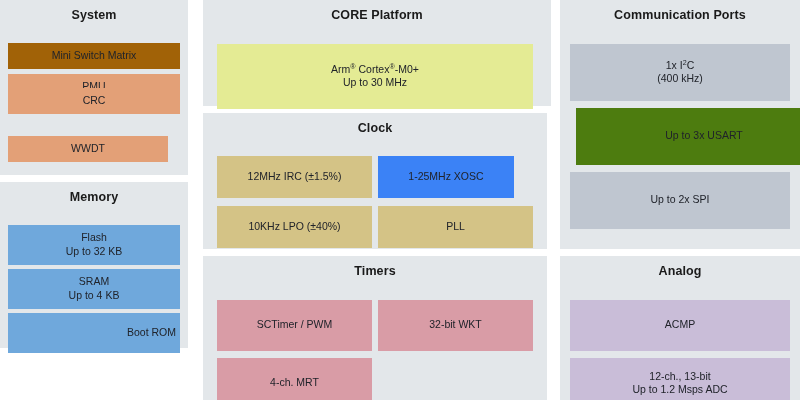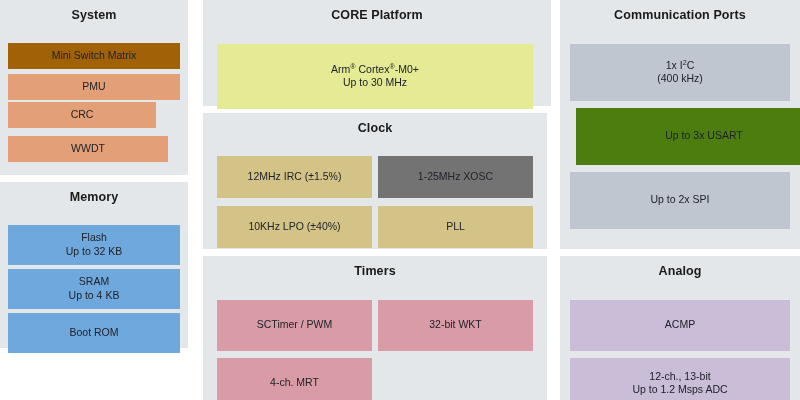--- a/index.html
+++ b/index.html
@@ -73,41 +73,41 @@
 
   <div class="panel" id="panel-system">
     <div class="panel-title">System</div>
     <div class="blocks">
       <div class="block" style="left:8px; top:21px; width:172px; height:26px; background:#a16207;">
         <span class="ln">Mini Switch Matrix</span>
       </div>
       <div class="block" style="left:8px; top:52px; width:172px; height:26px; background:#e3a077;">
         <span class="ln">PMU</span>
       </div>
-      <div class="block" style="left:8px; top:80px; width:148px; height:26px; background:#e3a077;">
+      <div class="block" style="left:8px; top:66px; width:172px; height:26px; background:#e3a077;">
         <span class="ln">CRC</span>
       </div>
       <div class="block" style="left:8px; top:114px; width:160px; height:26px; background:#e3a077;">
         <span class="ln">WWDT</span>
       </div>
     </div>
   </div>
 
   <div class="panel" id="panel-memory">
     <div class="panel-title">Memory</div>
     <div class="blocks">
       <div class="block" style="left:8px; top:21px; width:172px; height:40px; background:#6fa8dc; flex-direction:column;">
         <span class="ln">Flash</span>
         <span class="ln">Up to 32 KB</span>
       </div>
       <div class="block" style="left:8px; top:65px; width:172px; height:40px; background:#6fa8dc; flex-direction:column;">
         <span class="ln">SRAM</span>
         <span class="ln">Up to 4 KB</span>
       </div>
-      <div class="block" style="left:8px; top:109px; width:172px; height:40px; background:#6fa8dc; flex-direction:column;">
+      <div class="block" style="left:8px; top:109px; width:172px; height:40px; background:#6fa8dc; flex-direction:column;align-items:flex-end;">
         <span class="ln">Boot ROM</span>
       </div>
     </div>
   </div>
 
   <div class="panel" id="panel-core">
     <div class="panel-title">CORE Platform</div>
     <div class="blocks">
       <div class="block" style="left:14px; top:22px; width:316px; height:65px; background:#e4eb94; flex-direction:column;">
         <span class="ln"><span>Arm</span><sup>®</sup><span> Cortex</span><sup>®</sup><span>-M0+</span></span>
@@ -115,21 +115,21 @@
       </div>
     </div>
   </div>
 
   <div class="panel" id="panel-clock">
     <div class="panel-title">Clock</div>
     <div class="blocks">
       <div class="block" style="left:14px; top:21px; width:155px; height:42px; background:#d4c386;">
         <span class="ln">12MHz IRC (±1.5%)</span>
       </div>
-      <div class="block" style="left:175px; top:21px; width:155px; height:42px; background:#737373;">
+      <div class="block" style="left:175px; top:21px; width:136px; height:42px; background:#3b82f6;">
         <span class="ln">1-25MHz XOSC</span>
       </div>
       <div class="block" style="left:14px; top:71px; width:155px; height:42px; background:#d4c386;">
         <span class="ln">10KHz LPO (±40%)</span>
       </div>
       <div class="block" style="left:175px; top:71px; width:155px; height:42px; background:#d4c386;">
         <span class="ln">PLL</span>
       </div>
     </div>
   </div>

